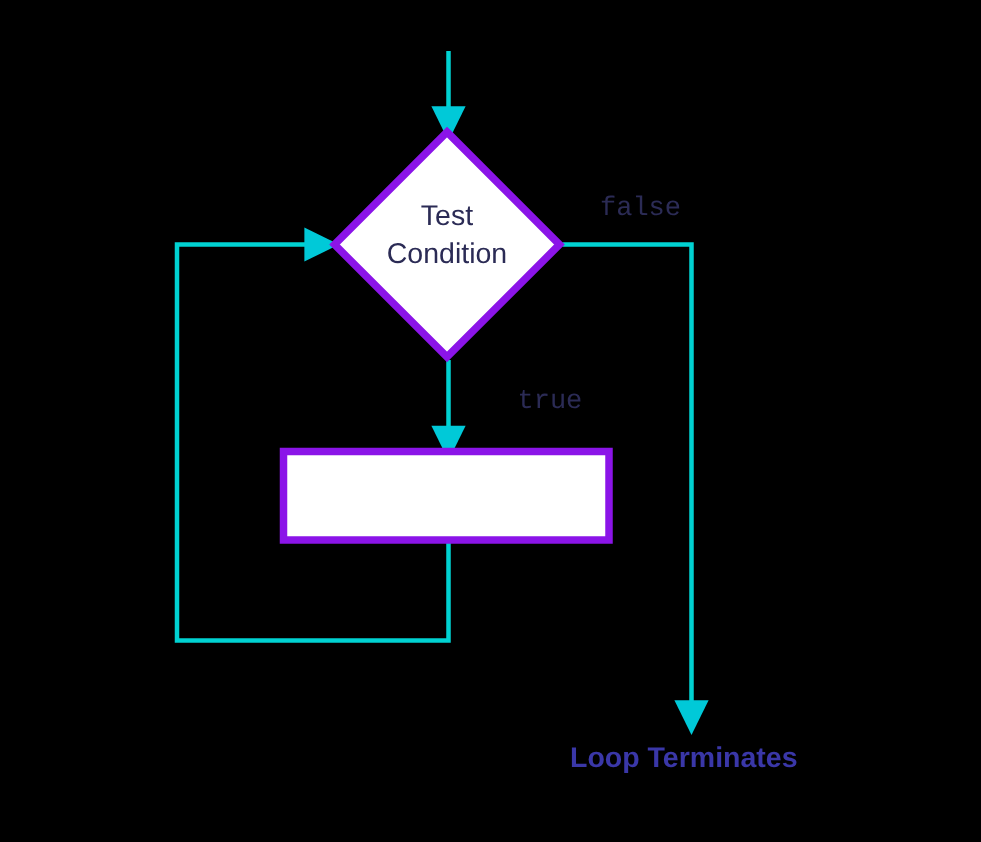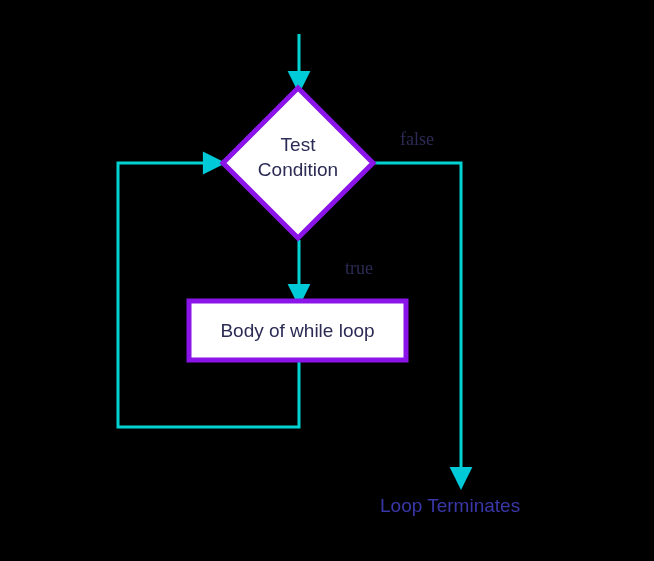--- a/index.html
+++ b/index.html
@@ -24,26 +24,26 @@
     top: 0;
     left: 0;
     width: 654px;
     height: 561px;
   }
   .node-text {
     font-family: "Liberation Sans", sans-serif;
     font-weight: 500;
   }
   .edge-label {
-    font-family: Liberation Serif, serif;
+    font-family: Liberation Mono, monospace;
     font-weight: 500;
   }
   .terminal-label {
     font-family: "Liberation Sans", sans-serif;
-    font-weight: 400;
+    font-weight: 700;
   }
 </style>
 </head>
 <body>
 
 <div id="flowchart-root">
 
   <svg id="flow-svg" viewBox="0 0 654 561">
     <defs>
       <marker id="arrowhead" markerWidth="9" markerHeight="9" refX="4.2" refY="4.5" orient="auto" markerUnits="strokeWidth">
@@ -63,22 +63,20 @@
 
     <rect x="189" y="301" width="217" height="59" fill="#FFFFFF" stroke="#8B14E8" stroke-width="5"></rect>
   </svg>
 
   <div class="node-text" style="position:absolute; left:223px; top:133px; width:150px; text-align:center;
               color:#2B2B55; font-size:19px; line-height:24px;">Test</div>
 
   <div class="node-text" style="position:absolute; left:218px; top:158px; width:160px; text-align:center;
               color:#2B2B55; font-size:19px; line-height:24px;">Condition</div>
 
-  <div class="node-text" style="position:absolute; left:189px; top:319px; width:217px; text-align:center;
-              color:#2B2B55; font-size:19px; line-height:24px;">Body of while loop</div>
 
   <div class="edge-label" style="position:absolute; left:400px; top:128px;
               color:#2B2B55; font-size:18px; line-height:22px;">false</div>
 
   <div class="edge-label" style="position:absolute; left:314px; top:257px;
               color:#2B2B55; font-size:18px; line-height:22px;margin-left:31px;">true</div>
 
   <div class="terminal-label" style="position:absolute; left:380px; top:494px;
               color:#3A37A8; font-size:19px; line-height:24px;">Loop Terminates</div>
 

